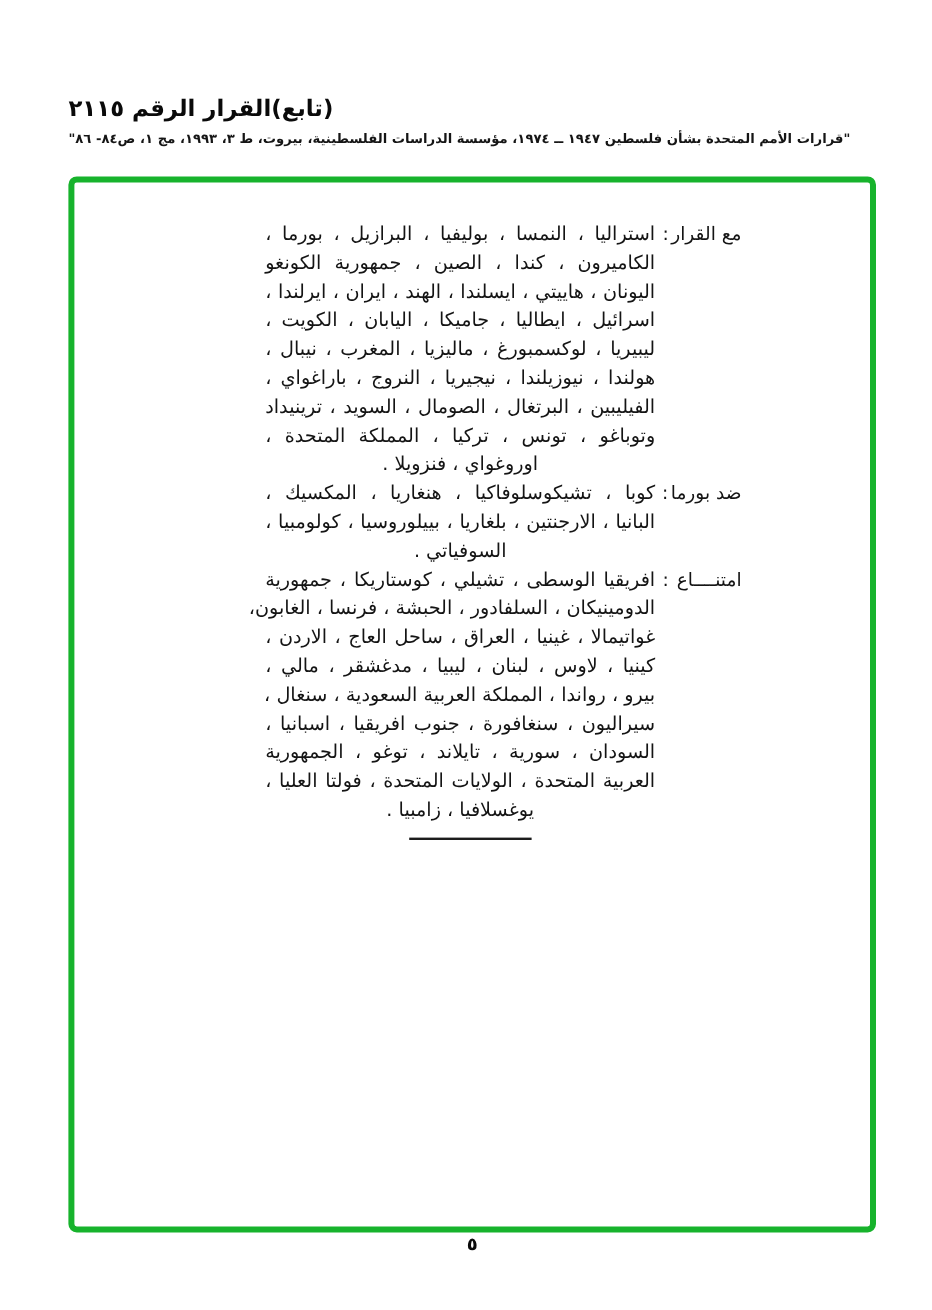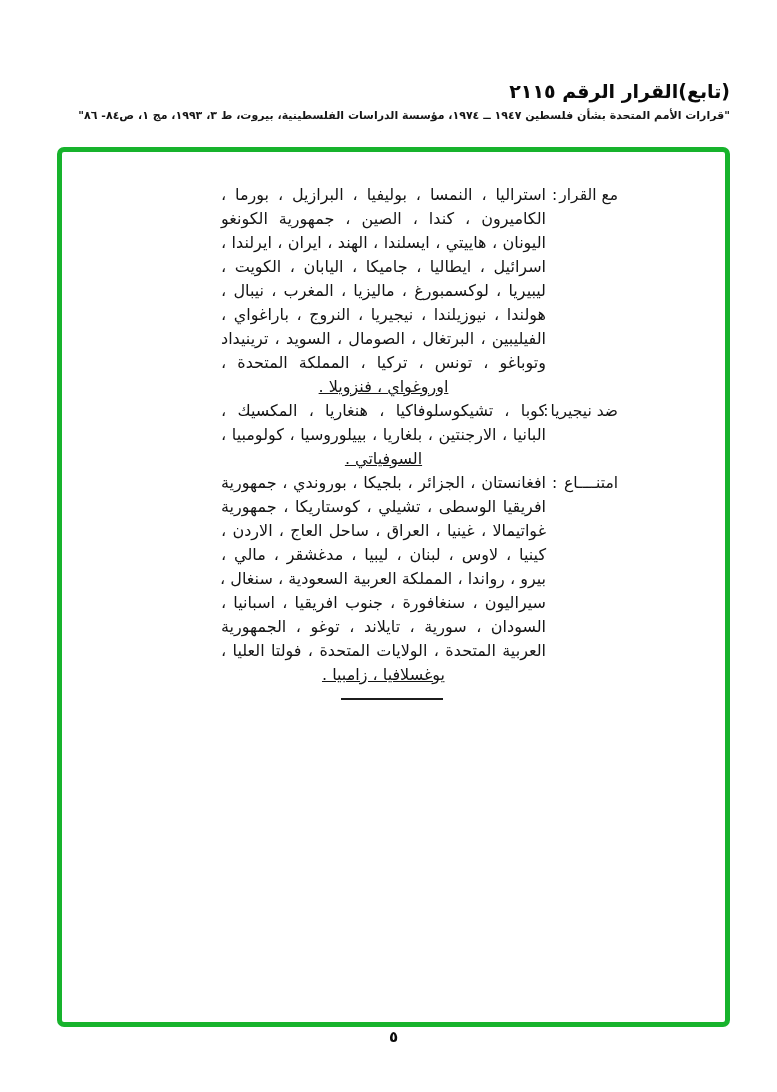--- a/index.html
+++ b/index.html
@@ -3,21 +3,21 @@
 <meta charset="utf-8">
 <style>
   html,body{margin:0;padding:0;}
   body{
     width:777px;height:1092px;position:relative;background:#ffffff;
     font-family:"DejaVu Sans",sans-serif;color:#111111;overflow:hidden;
   }
   .page{position:absolute;inset:0;direction:rtl;}
 
   
-  .header{position:absolute;left:57px;width:673px;top:80px;text-align:right;}
+  .header{position:absolute;left:57px;width:673px;top:80px;text-align:left;}
   .header-title{
     font-size:19px;font-weight:bold;letter-spacing:0.5px;color:#0a0a0a;
   }
   .header-source{
     margin-top:7px;font-size:11px;font-weight:bold;color:#151515;
     white-space:nowrap;
   }
 
   
   .frame{
@@ -35,21 +35,21 @@
   .sec-label{
     width:66px;flex:0 0 66px;display:flex;justify-content:space-between;
     white-space:nowrap;font-size:15.5px;
   }
   .sec-label .colon{padding-inline-start:2px;}
   .sec-lines{flex:1 1 auto;min-width:0;margin-inline-start:6px;margin-left:31px;}
   .line{
     white-space:nowrap;overflow:visible;
     text-align:justify;text-align-last:justify;
   }
-  .line.last{text-align:center;text-align-last:center;text-decoration:underline;}
+  .line.last{text-align:center;text-align-last:center;}
 
   .end-rule{
     width:102px;height:2px;background:#1c1c1c;margin:11px auto 0 auto;
     transform:translateX(-12px);
   }
 
   
   .page-number{
     position:absolute;left:57px;width:673px;top:1028px;text-align:center;
     font-size:15px;font-weight:bold;color:#0a0a0a;
@@ -82,38 +82,38 @@
         <div class="line">ليبيريا ، لوكسمبورغ ، ماليزيا ، المغرب ، نيبال ،</div>
         <div class="line">هولندا ، نيوزيلندا ، نيجيريا ، النروج ، باراغواي ،</div>
         <div class="line">الفيليبين ، البرتغال ، الصومال ، السويد ، ترينيداد</div>
         <div class="line">وتوباغو ، تونس ، تركيا ، المملكة المتحدة ،</div>
         <div class="line last">اوروغواي ، فنزويلا .</div>
       </div>
     </div>
 
     <div class="section">
       <div class="sec-label">
-        <span>ضد نيجيريا</span>
+        <span>ضد بورما</span>
         <span class="colon">:</span>
       </div>
       <div class="sec-lines">
         <div class="line">كوبا ، تشيكوسلوفاكيا ، هنغاريا ، المكسيك ،</div>
         <div class="line">البانيا ، الارجنتين ، بلغاريا ، بييلوروسيا ، كولومبيا ،</div>
         <div class="line last">السوفياتي .</div>
       </div>
     </div>
 
     <div class="section">
       <div class="sec-label">
         <span>امتنــــاع</span>
         <span class="colon">:</span>
       </div>
       <div class="sec-lines">
-        <div class="line">افغانستان ، الجزائر ، بلجيكا ، بوروندي ، جمهورية</div>
         <div class="line">افريقيا الوسطى ، تشيلي ، كوستاريكا ، جمهورية</div>
+        <div class="line">الدومينيكان ، السلفادور ، الحبشة ، فرنسا ، الغابون،</div>
         <div class="line">غواتيمالا ، غينيا ، العراق ، ساحل العاج ، الاردن ،</div>
         <div class="line">كينيا ، لاوس ، لبنان ، ليبيا ، مدغشقر ، مالي ،</div>
         <div class="line">بيرو ، رواندا ، المملكة العربية السعودية ، سنغال ،</div>
         <div class="line">سيراليون ، سنغافورة ، جنوب افريقيا ، اسبانيا ،</div>
         <div class="line">السودان ، سورية ، تايلاند ، توغو ، الجمهورية</div>
         <div class="line">العربية المتحدة ، الولايات المتحدة ، فولتا العليا ،</div>
         <div class="line last">يوغسلافيا ، زامبيا .</div>
       </div>
     </div>
 

